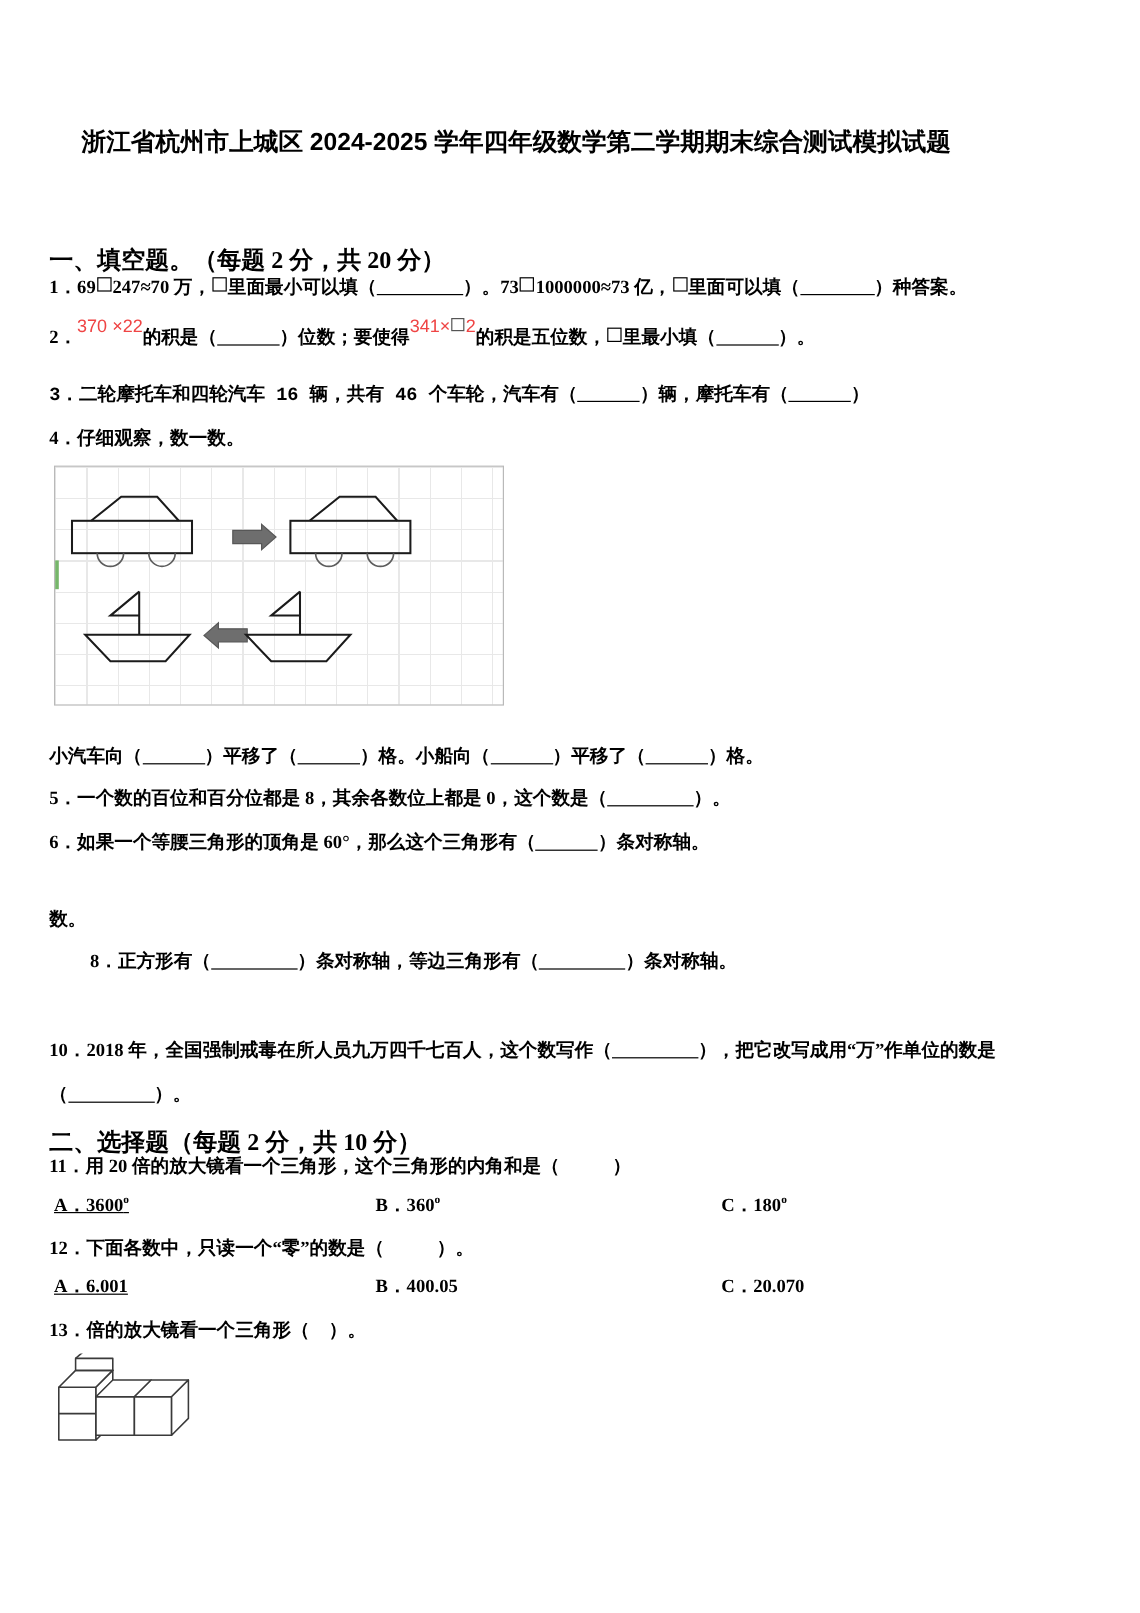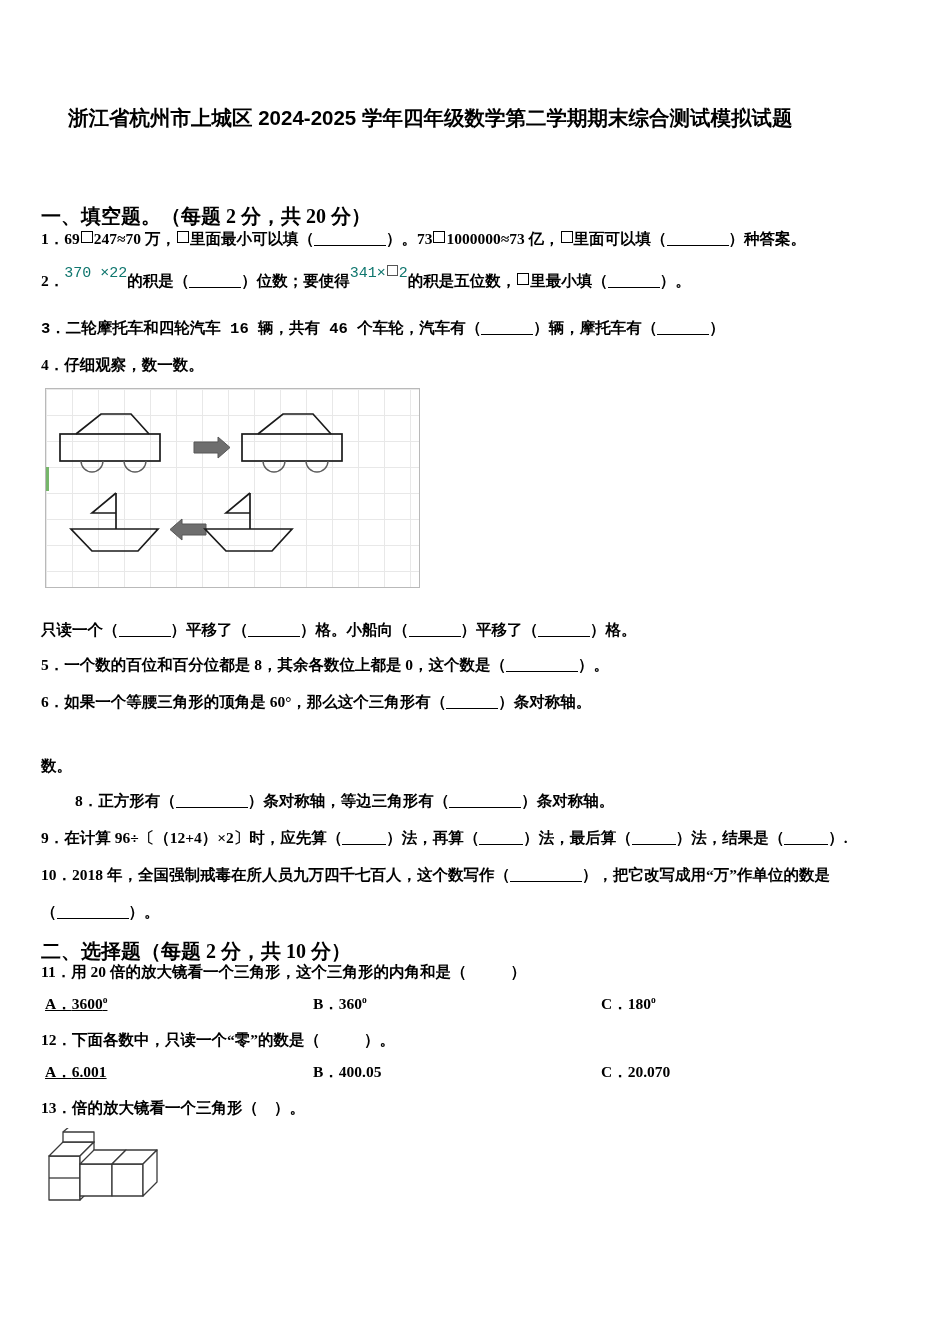--- a/index.html
+++ b/index.html
@@ -51,24 +51,24 @@
     border-bottom: 1.4px solid #000;
     vertical-align: -2px;
   }
   .u5  { width: 44px; }
   .u6  { width: 52px; }
   .u7  { width: 62px; }
   .u8  { width: 72px; }
   .u-gap { width: 44px; border-bottom: none; }
   .u-gap-xs { width: 16px; border-bottom: none; }
   .mathexp {
-    font-family: Liberation Mono, monospace;
+    font-family: Liberation Sans, sans-serif;
     font-weight: normal;
     font-size: 15px;
-    color: #0f766e;
+    color: #ef4444;
     position: relative;
     top: -9px;
   }
   .sup {
     font-size: 9.5px;
     vertical-align: super;
     font-weight: bold;
   }
   .boxchar {
     display: inline-block;
@@ -179,31 +179,30 @@
       </g>
 
       <g fill="none" stroke="#1b1b1b" stroke-width="1.7">
         <path d="M204 104 L204 140"></path>
         <path d="M204 104 L180 124 L204 124"></path>
         <path d="M159 140 L246 140 L226 162 L180 162 Z"></path>
       </g>
     </svg>
   </div>
 
-  <div class="qline" style="top:620px;"><span>只读一个（</span><span class="ul u6"></span><span>）平移了（</span><span class="ul u6"></span><span>）格。小船向（</span><span class="ul u6"></span><span>）平移了（</span><span class="ul u6"></span><span>）格。</span></div>
+  <div class="qline" style="top:620px;"><span>小汽车向（</span><span class="ul u6"></span><span>）平移了（</span><span class="ul u6"></span><span>）格。小船向（</span><span class="ul u6"></span><span>）平移了（</span><span class="ul u6"></span><span>）格。</span></div>
 
   <div class="qline" style="top:655px;"><span>5．</span><span>一个数的百位和百分位都是 8，其余各数位上都是 0，这个数是（</span><span class="ul u8"></span><span>）。</span></div>
 
   <div class="qline" style="top:692px;"><span>6．</span><span>如果一个等腰三角形的顶角是 60°，那么这个三角形有（</span><span class="ul u6"></span><span>）条对称轴。</span></div>
 
   <div class="qline" style="top:756px;"><span>数。</span></div>
 
   <div class="qline" style="top:791px;margin-left:34px;"><span>8．</span><span>正方形有（</span><span class="ul u8"></span><span>）条对称轴，等边三角形有（</span><span class="ul u8"></span><span>）条对称轴。</span></div>
 
-  <div class="qline" style="top:828px;"><span>9．</span><span>在计算 96÷〔（12+4）×2〕时，应先算（</span><span class="ul u5"></span><span>）法，再算（</span><span class="ul u5"></span><span>）法，最后算（</span><span class="ul u5"></span><span>）法，结果是（</span><span class="ul u5"></span><span>）.</span></div>
 
   <div class="qline" style="top:865px;"><span>10．</span><span>2018 年，全国强制戒毒在所人员九万四千七百人，这个数写作（</span><span class="ul u8"></span><span>），把它改写成用“万”作单位的数是</span></div>
   <div class="qline" style="top:902px;"><span>（</span><span class="ul u8"></span><span>）。</span></div>
 
   <div class="sec-head" style="top:938px;">二、选择题（每题 2 分，共 10 分）</div>
 
   <div class="qline" style="top:962px;"><span>11．</span><span>用 20 倍的放大镜看一个三角形，这个三角形的内角和是（</span><span class="ul u-gap"></span><span>）</span></div>
 
   <div class="opt-row" style="top:994px;">
     <span class="opt-a"><span>A．</span><span>3600</span><span class="sup">o</span></span>

